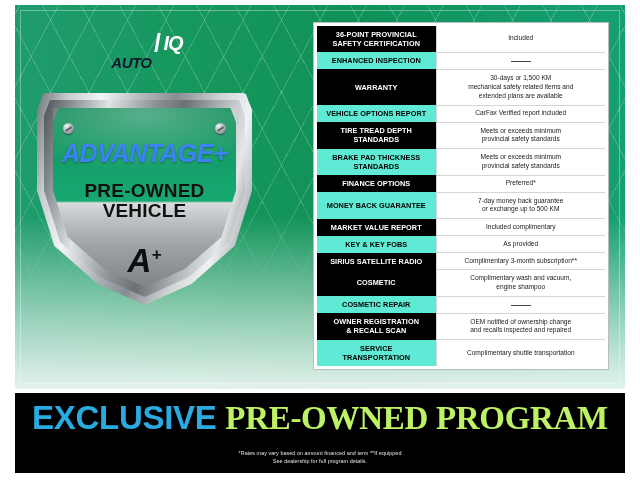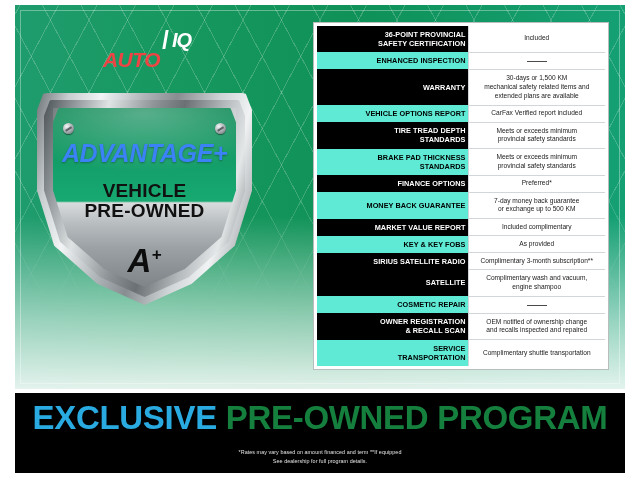--- a/index.html
+++ b/index.html
@@ -54,22 +54,22 @@
     width:170px; height:48px;
     display:flex; flex-direction:column;
     align-items:center; justify-content:flex-end;
   }
   .logo-car { width:120px; height:22px; display:block; }
   .logo-word {
     display:flex; align-items:center; gap:2px;
     margin-top:-5px;
   }
   .logo-auto {
-    color:#ef4444; font-weight:bold; font-style:italic;
-    font-size:21px; letter-spacing:-.5px; line-height:1;margin-top:40px;
+    color:#0f172a; font-weight:bold; font-style:italic;
+    font-size:15px; letter-spacing:-.5px; line-height:1;margin-top:40px;
   }
   .logo-bar {
     width:3px; height:19px; background:#ffffff;
     transform:skewX(-10deg); margin:0 3px 0 2px;
   }
   .logo-iq {
     color:#ffffff; font-weight:bold; font-style:italic;
     font-size:20px; letter-spacing:-1px; line-height:1;
   }
 
@@ -154,22 +154,22 @@
     border:1px solid #b9bdbe;
     padding:3px;
   }
   table.features {
     width:100%; height:100%;
     border-collapse:collapse;
     table-layout:fixed;
   }
   table.features td { vertical-align:middle; }
   td.label {
-    width:151px;
-    text-align:right;
+    width:119px;
+    text-align:center;
     font-weight:bold;
     font-size:7.3px;
     line-height:1.26;
     letter-spacing:.05px;
     padding:3px 2px;
   }
   td.label.dark  { background:#000000; color:#ffffff; }
   td.label.light { background:#5eead4; color:#000000; }
   td.value {
     text-align:center;
@@ -192,21 +192,21 @@
     background:#000000;
     display:flex; flex-direction:column;
     align-items:center; justify-content:center;
   }
   .banner-title {
     font-size:33px; font-weight:bold;
     letter-spacing:-.3px; line-height:1;
     white-space:nowrap;
   }
   .banner-title .hl { color:#29abe2;text-align:right; }
-  .banner-title .wh { color:#15803d; }
+  .banner-title .wh { color:#bef264;font-family:Liberation Serif, serif; }
   .banner-fine {
     margin-top:14px;
     color:#e2e2e2;
     font-size:5.4px;
     line-height:1.55;
     text-align:center;
     letter-spacing:.05px;
   }
 </style>
 </head>
@@ -234,22 +234,22 @@
   <div class="shield-wrap">
     <div class="shield-outer"></div>
     <div class="shield-mid"></div>
     <div class="shield-face"></div>
     <div class="shield-gloss"></div>
     <div class="screw left"></div>
     <div class="screw right"></div>
     <div class="shield-text">
       <div class="advantage">ADVANTAGE+</div>
       <div class="preowned">
+        <div>PRE-OWNED</div>
         <div>VEHICLE</div>
-        <div>PRE-OWNED</div>
       </div>
     </div>
     <div class="aplus">
       <span>A</span><sup>+</sup>
     </div>
   </div>
 
   <div class="table-card">
     <table class="features">
       <tbody>
@@ -291,21 +291,21 @@
           </tr>
           <tr>
             <td class="label light">KEY &amp; KEY FOBS</td>
             <td class="value">As provided</td>
           </tr>
           <tr>
             <td class="label dark">SIRIUS SATELLITE RADIO</td>
             <td class="value">Complimentary 3-month subscription**</td>
           </tr>
           <tr>
-            <td class="label dark">SATELLITE</td>
+            <td class="label dark">COSMETIC</td>
             <td class="value">Complimentary wash and vacuum,<br>engine shampoo</td>
           </tr>
           <tr>
             <td class="label light">COSMETIC REPAIR</td>
             <td class="value"><span class="dash"></span></td>
           </tr>
           <tr>
             <td class="label dark">OWNER REGISTRATION<br>&amp; RECALL SCAN</td>
             <td class="value">OEM notified of ownership change<br>and recalls inspected and repaired</td>
           </tr>

